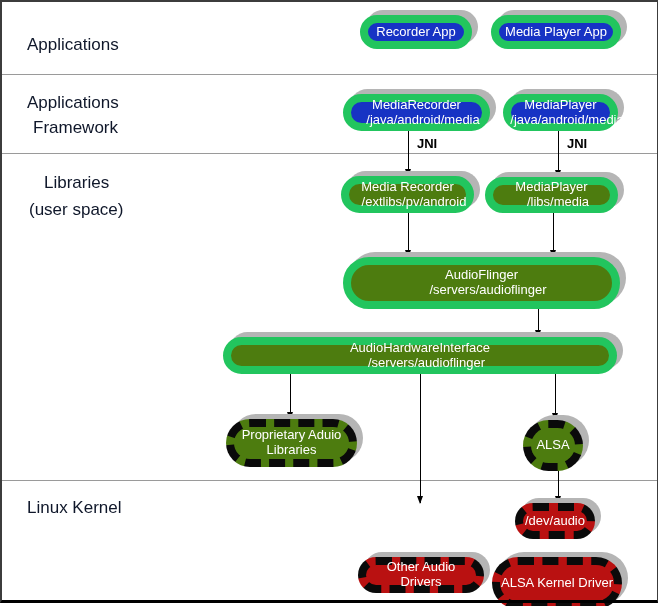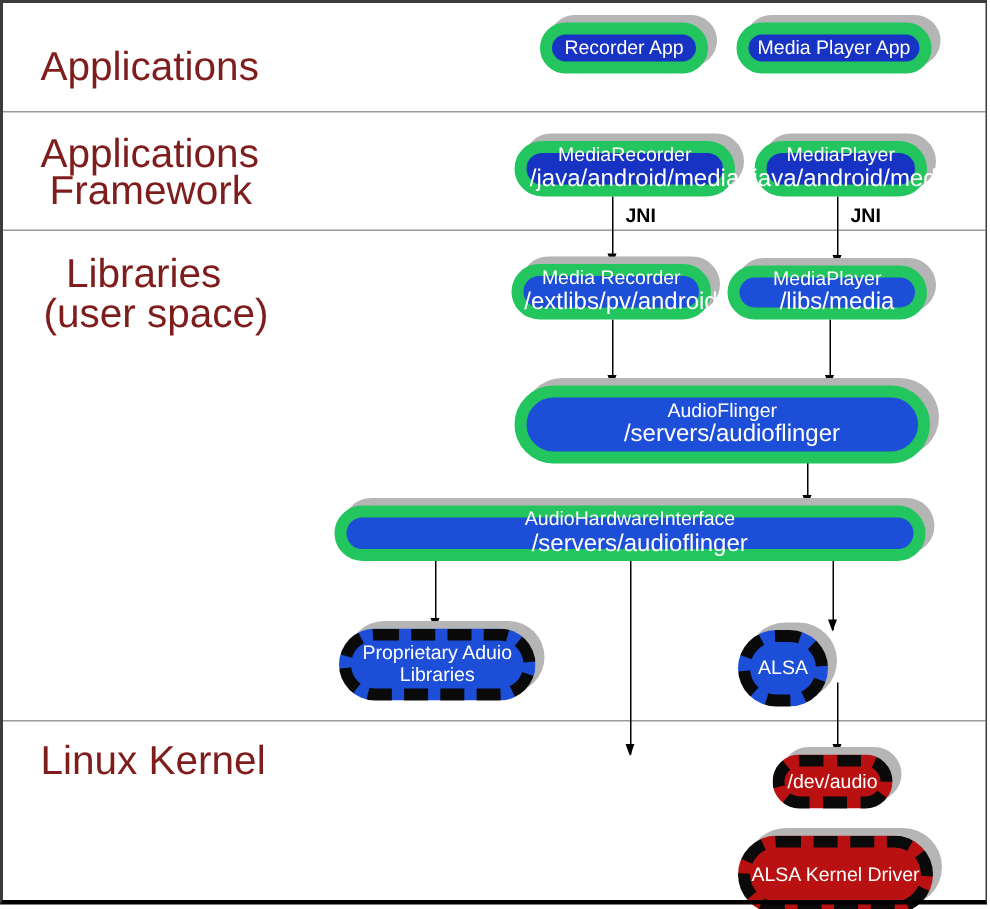--- a/index.html
+++ b/index.html
@@ -19,42 +19,42 @@
     border-bottom:3px solid #000;
     box-sizing:border-box;
     pointer-events:none;
   }
   .divider{
     position:absolute;left:2px;width:655px;height:0;
     border-top:1px solid #9a9a9a;
   }
   .layer-label{
     position:absolute;
-    color:#7f1d1d;
-    font-size:27px;
+    color:#0f172a;
+    font-size:17px;
     line-height:25px;
     white-space:pre;
   }
   .pill{
     position:absolute;
     border:8px solid #22c55e;
     border-radius:999px;
     background:#2fca52;
     color:#fff;
     display:flex;flex-direction:column;
     align-items:center;justify-content:center;
     box-sizing:border-box;
     box-shadow:6px -5px 0 0 #b5b5b5;
     text-align:center;
     line-height:1.12;
   }
   .pill .t{font-size:13px;}
-  .pill .s{font-size:16px;margin-left:13px;}
+  .pill .s{font-size:13px;margin-left:13px;}
   .pill.blue{background:#1733c4;}
-  .pill.green{background:#1d4ed8;}
+  .pill.green{background:#4d7c0f;}
   .pill.red{background:#b91111;}
   .pill.dashed{border-style:dashed;border-color:#0a0a0a;}
   .arrow{
     position:absolute;width:1px;background:#000;
   }
   .arrow::after{
     content:"";
     position:absolute;
     bottom:-1px;left:-3px;
     width:0;height:0;
@@ -127,25 +127,28 @@
     <div class="s">/servers/audioflinger</div>
   </div>
   <div class="pill green" style="left:223px;top:337px;width:394px;height:37px">
     <div class="t">AudioHardwareInterface</div>
     <div class="s">/servers/audioflinger</div>
   </div>
   <div class="pill green dashed" style="left:226px;top:419px;width:131px;height:48px">
     <div class="t">Proprietary Aduio</div>
     <div class="t">Libraries</div>
   </div>
-  <div class="pill green dashed" style="left:492px;top:420px;width:60px;height:51px">
+  <div class="pill green dashed" style="left:523px;top:420px;width:60px;height:51px">
     <div class="t">ALSA</div>
   </div>
 
   <div class="pill red dashed" style="left:515px;top:503px;width:80px;height:36px">
     <div class="t">/dev/audio</div>
+  </div>
+  <div class="pill red dashed" style="left:358px;top:557px;width:126px;height:36px">
+    <div class="t">Other Audio Drivers</div>
   </div>
   <div class="pill red dashed" style="left:492px;top:557px;width:130px;height:52px">
     <div class="t">ALSA Kernel Driver</div>
   </div>
 
   <div id="frame"></div>
 </div>
 
 </body></html>

